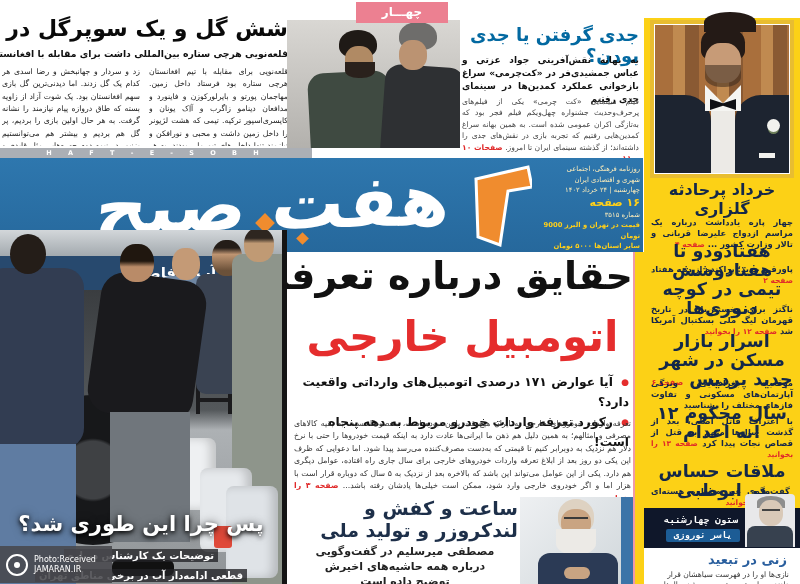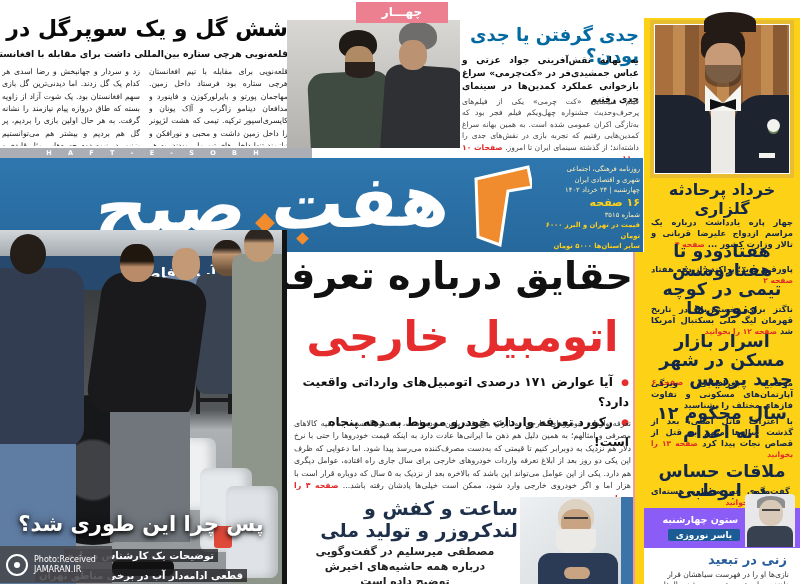--- a/index.html
+++ b/index.html
@@ -140,21 +140,21 @@
   .rc-sub{position:absolute;left:0;width:100%;direction:rtl;text-align:justify;text-align-last:right;
           font-weight:bold;color:#13254a;font-size:8.4px;line-height:11px;padding:0 7px;}
   .rc-sub .ref{font-size:7.5px;}
   #gz-head{top:180px;font-size:16px;}
   #gz-sub{top:200px;margin-top:17px;}
   #it0-h{top:242px;} #it0-s{top:264px;}
   #it1-h{top:280px;} #it1-s{top:304px;}
   #it2-h{top:332px;} #it2-s{top:378px;}
   #it3-h{top:404px;} #it3-s{top:416px;}
   #it4-h{top:462px;} #it4-s{top:486px;}
-  .banner{position:absolute;left:0;top:508px;width:156px;height:40px;background:#8b5cf6;}
+  .banner{position:absolute;left:0;top:508px;width:156px;height:40px;background:#0f172a;font-family:Liberation Mono, monospace;}
   .bn-photo{position:absolute;right:5px;top:-14px;width:50px;height:53px;background:#e8e8ea;border-radius:4px 4px 0 0;overflow:hidden;}
   .bn-hair{position:absolute;left:12px;top:2px;width:28px;height:12px;background:#8e8e8e;border-radius:50% 50% 0 0;}
   .bn-face{position:absolute;left:14px;top:6px;width:24px;height:26px;background:#d9c9b8;border-radius:45%;}
   .bn-glasses{position:absolute;left:17px;top:15px;width:18px;height:4px;border-top:2px solid #444;}
   .bn-suit{position:absolute;left:2px;top:32px;width:46px;height:21px;background:#37414f;border-radius:8px 8px 0 0;}
   .bn-l1{position:absolute;right:62px;top:6px;color:#fff;font-size:9.5px;font-weight:bold;}
   .bn-l2{position:absolute;right:60px;top:21px;background:#1c5c95;color:#fff;font-size:8.8px;font-weight:bold;
          padding:1px 8px;border-radius:2px;}
   .ex-head{position:absolute;left:0;top:552px;width:100%;direction:rtl;text-align:right;padding:0 13px;
            font-size:13px;font-weight:bold;color:#2a5f9e;}
@@ -202,21 +202,21 @@
     <div class="diamond dm2"></div>
     <svg class="abs" id="logo-seven" viewBox="0 0 58 82">
       <polygon points="2,14 54,2 58,22 34,26 26,80 4,72" fill="#f08c2e" stroke="#ffffff" stroke-width="3"></polygon>
     </svg>
     <div class="mh-info">
       <div>روزنامه فرهنگی، اجتماعی</div>
       <div>شهری و اقتصادی ایران</div>
       <div>چهارشنبه | ۲۴ خرداد ۱۴۰۲</div>
       <div class="em big">۱۶ صفحه</div>
       <div>شماره ۳۵۱۵</div>
-      <div class="em">قیمت در تهران و البرز ۶۰۰۰ تومان</div>
+      <div class="em">قیمت در تهران و البرز 9000 تومان</div>
       <div class="em">سایر استان‌ها ۵۰۰۰ تومان</div>
     </div>
   </div>
 
   <div class="abs" id="ph-truck">
     <div class="tk-tank"></div>
     <div class="tk-stripe">شرکت آب و فاضلاب</div>
     <div class="tk-ladder"></div>
     <div class="tk-tire"></div>
     <div class="p-torsoA"></div>

